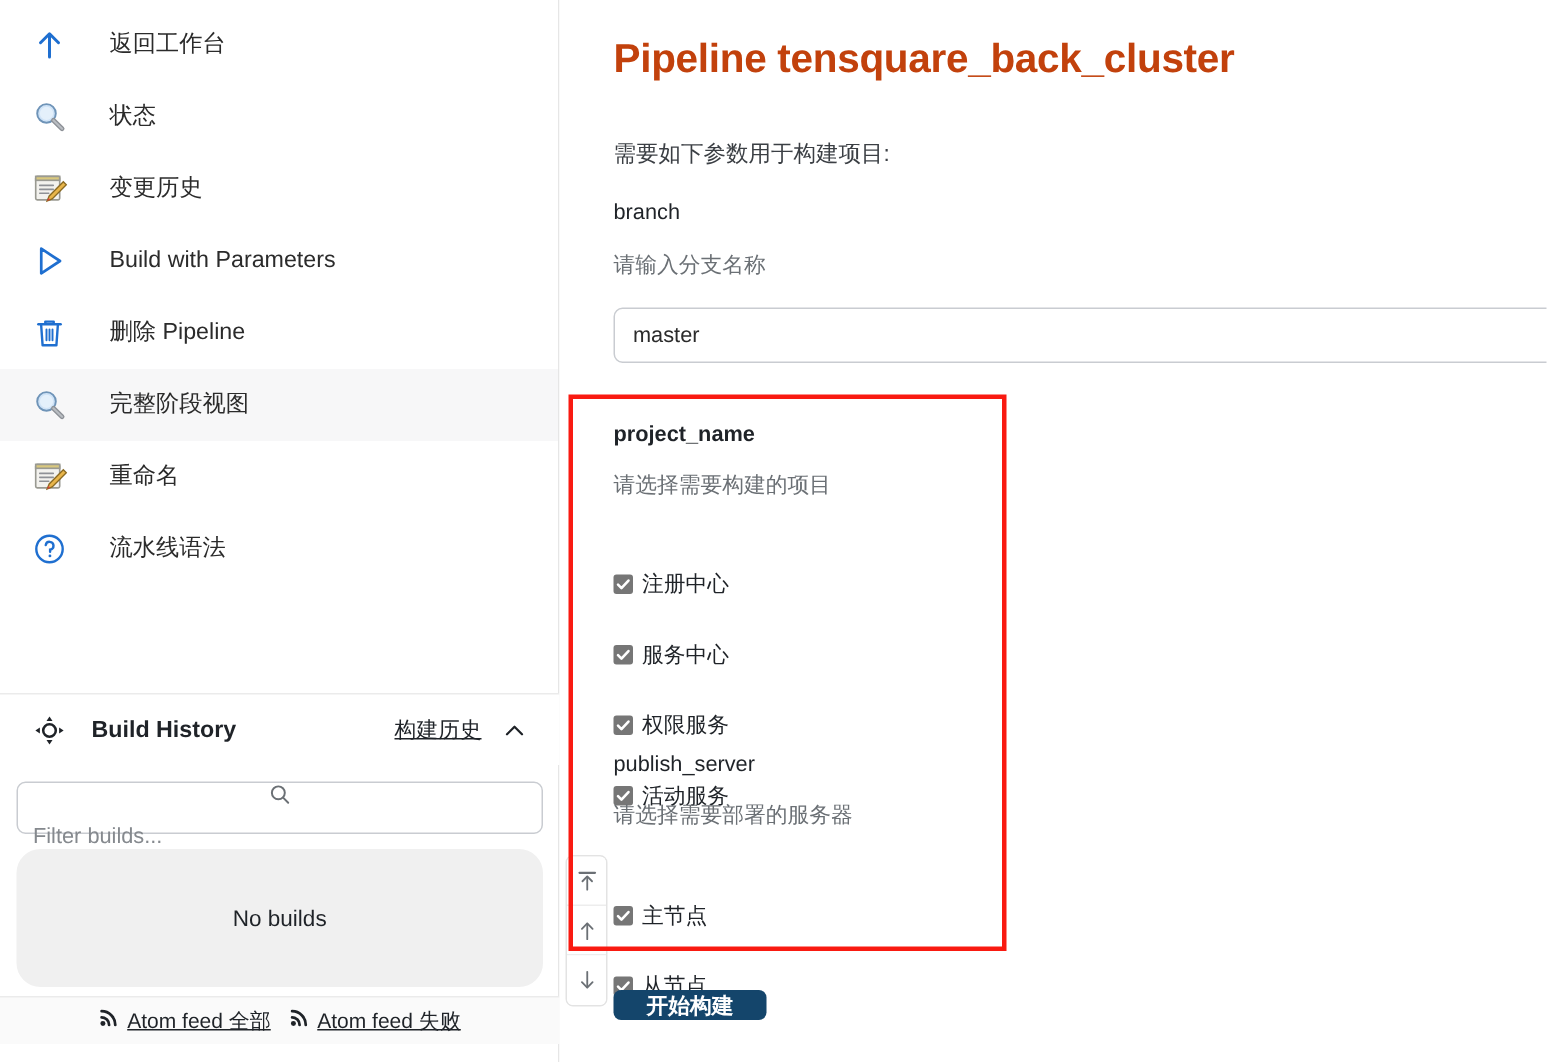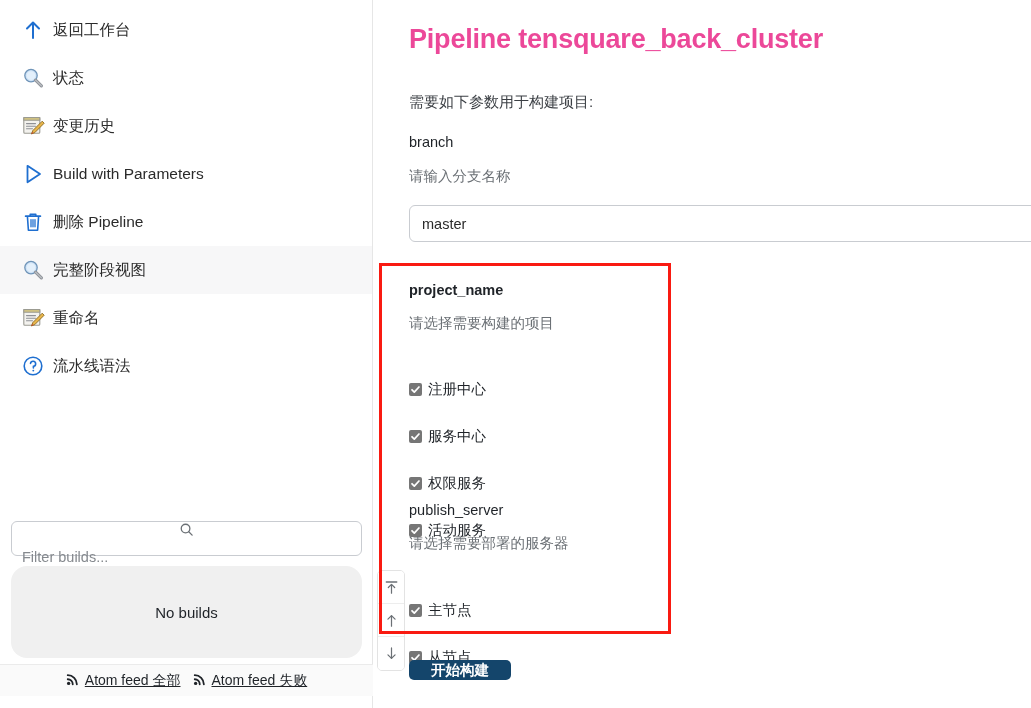--- a/index.html
+++ b/index.html
@@ -18,21 +18,21 @@
     border-right: 1px solid #e6e6e6;
     position: relative;
     background: #fff;
     flex: 0 0 373px;
   }
   .nav-list { padding-top: 6px; }
   .nav-item {
     display: flex; align-items: center;
     height: 48px;
     padding-left: 21px;
-    gap: 8px;
+    gap: 28px;
     cursor: pointer;
     text-decoration: none;
     color: #1f2328;
   }
   .nav-item.active { background: #f7f7f8; }
   .nav-item .label {
     font-size: 15.5px;
     line-height: 1;
     color: #2b2b2b;
     white-space: nowrap;
@@ -89,21 +89,21 @@
   .feed { display: flex; align-items: center; gap: 5px; cursor: pointer; }
   .feed .txt {
     font-size: 14px; color: #1f2328; text-decoration: underline;
   }
 
   
   #main { position: relative; flex: 1 1 auto; height: 708px; background: #fff; }
   .page-title {
     position: absolute; left: 36px; top: 24px;
     font-size: 27px; font-weight: bold; letter-spacing: -0.2px;
-    color: #ec4899;
+    color: #c2410c;
   }
   .intro {
     position: absolute; left: 36px; top: 93px;
     font-size: 15px; color: #3b3f44;
   }
   .param-name {
     font-size: 14.5px; color: #1f2328;
   }
   .param-desc {
     font-size: 14.5px; color: #6b7075;
@@ -264,20 +264,40 @@
             <svg class="nav-ico" viewBox="0 0 24 24" fill="none">
          <circle cx="12" cy="12" r="8.8" stroke="#1f6fd0" stroke-width="1.6" fill="none"></circle>
          <path d="M9.5 9.4 a2.6 2.6 0 1 1 2.9 3.0 v1.5" stroke="#1f6fd0" stroke-width="1.6" stroke-linecap="round" fill="none"></path>
          <circle cx="12.3" cy="16.6" r="0.95" fill="#1f6fd0"></circle>
        </svg>
           </span>
           <span class="label">流水线语法</span>
         </a>
       </nav>
 
+    <div class="bh-header">
+      <span>
+        <svg class="nav-ico" viewBox="0 0 24 24" fill="none">
+          <circle cx="12" cy="12" r="4.2" stroke="#1f2328" stroke-width="1.7"></circle>
+          <path d="M12 2.6 L14 5.6 L10 5.6 Z" fill="#1f2328"></path>
+          <path d="M12 21.4 L10 18.4 L14 18.4 Z" fill="#1f2328"></path>
+          <path d="M2.6 12 L5.6 10 L5.6 14 Z" fill="#1f2328"></path>
+          <path d="M21.4 12 L18.4 14 L18.4 10 Z" fill="#1f2328"></path>
+        </svg>
+      </span>
+      <span class="bh-title">Build History</span>
+      <span class="bh-right">
+        <span class="bh-link">构建历史</span>
+        <span>
+          <svg class="chev" viewBox="0 0 16 16" fill="none">
+            <path d="M3 10.5 L8 5.5 L13 10.5" stroke="#1f2328" stroke-width="1.5" stroke-linecap="round" stroke-linejoin="round"></path>
+          </svg>
+        </span>
+      </span>
+    </div>
 
     <div class="filter-wrap">
       <div class="filter-box">
         <span>
           <svg width="15" height="15" viewBox="0 0 16 16" fill="none">
             <circle cx="7" cy="7" r="4.6" stroke="#6b7075" stroke-width="1.4"></circle>
             <path d="M10.4 10.4 L14 14" stroke="#6b7075" stroke-width="1.4" stroke-linecap="round"></path>
           </svg>
         </span>
         <input type="text" id="filter-input" placeholder="Filter builds..." style="">

